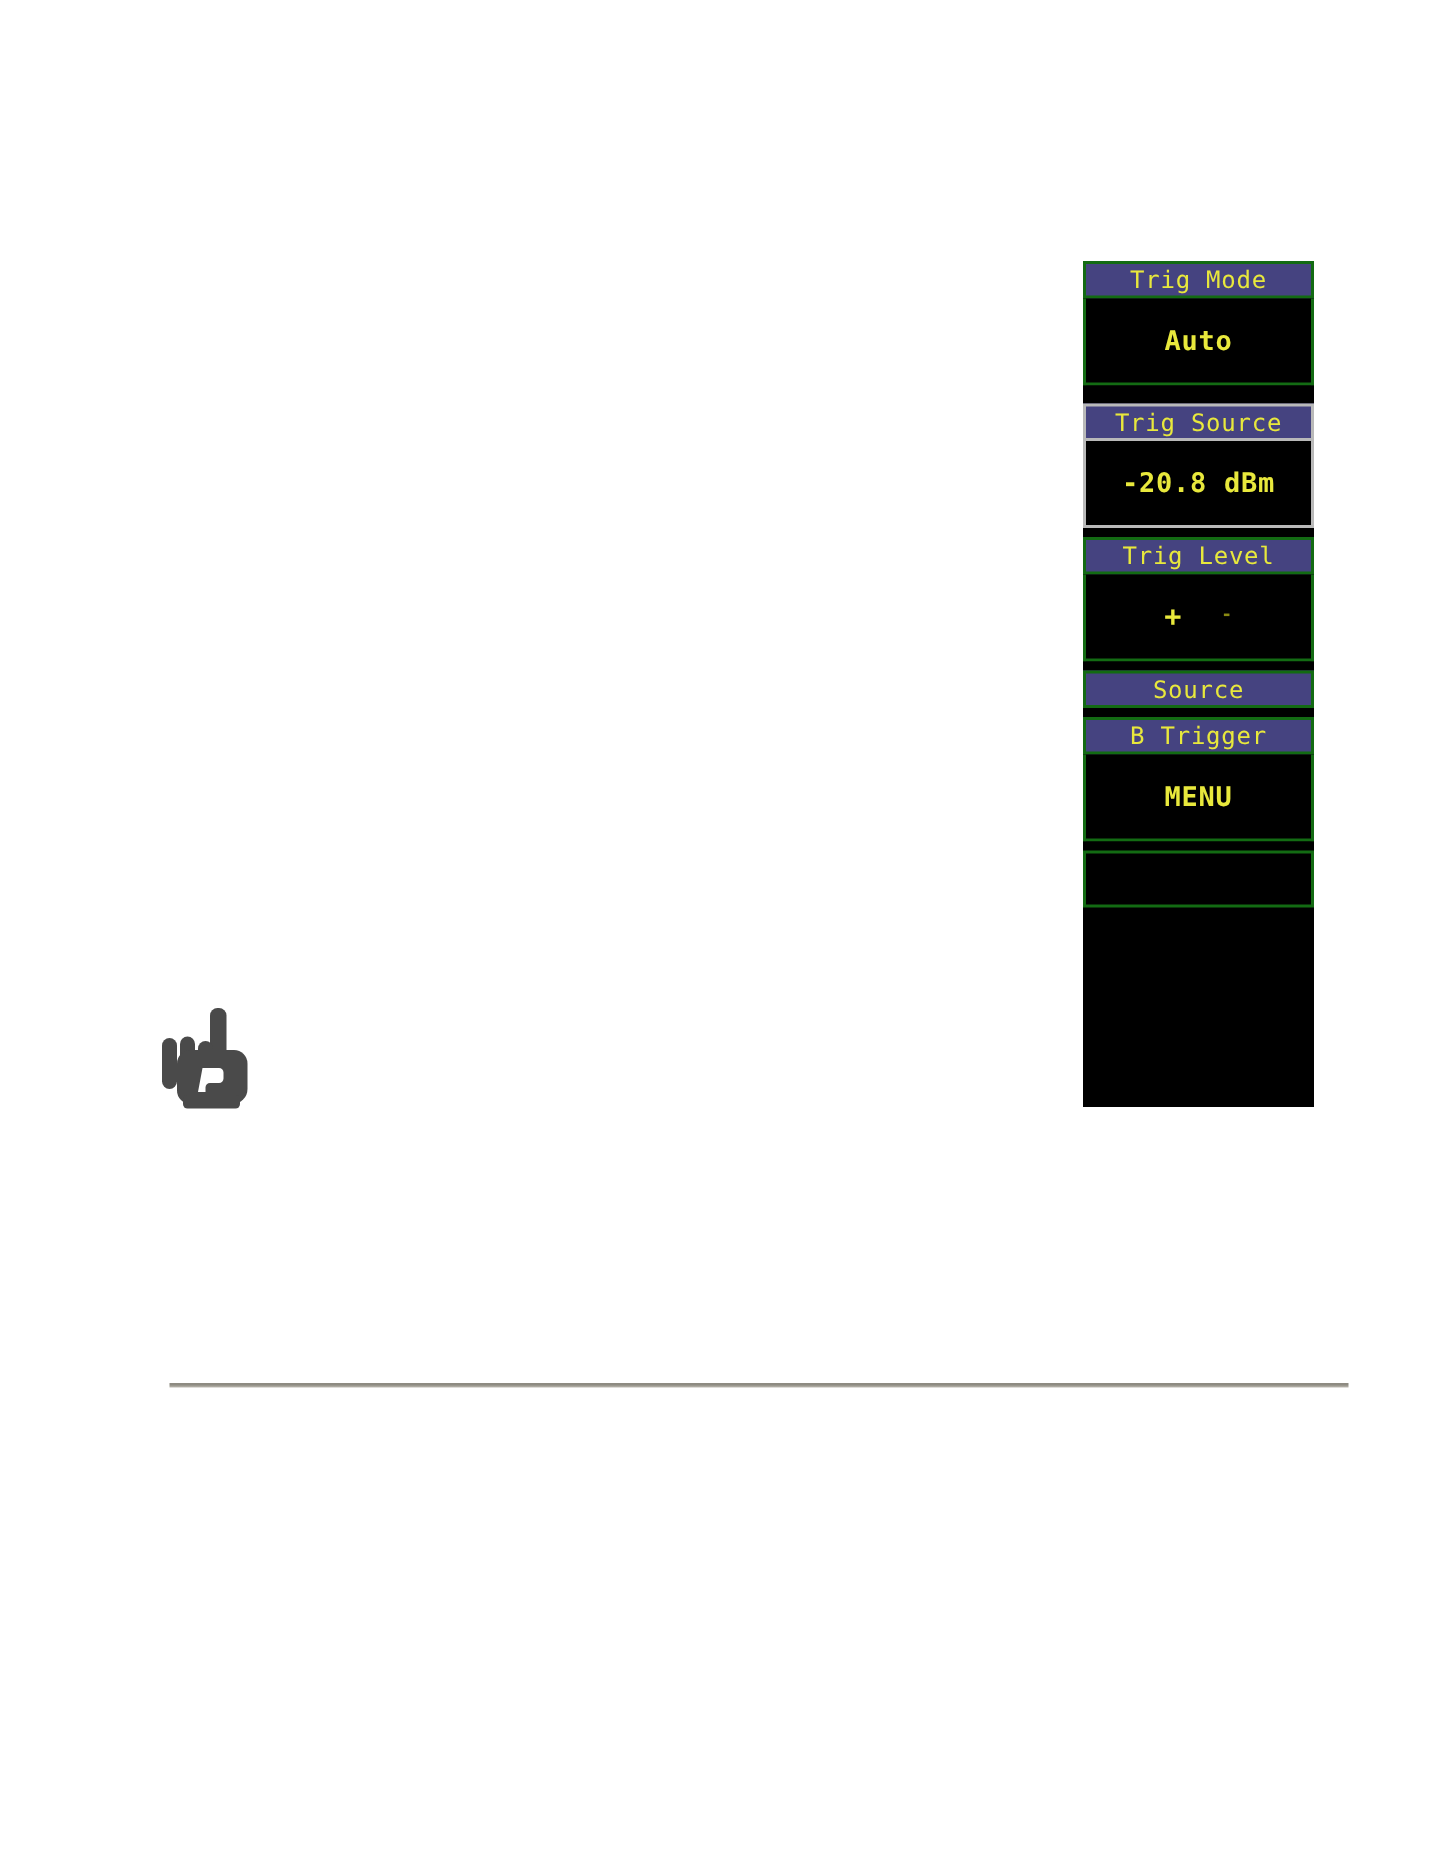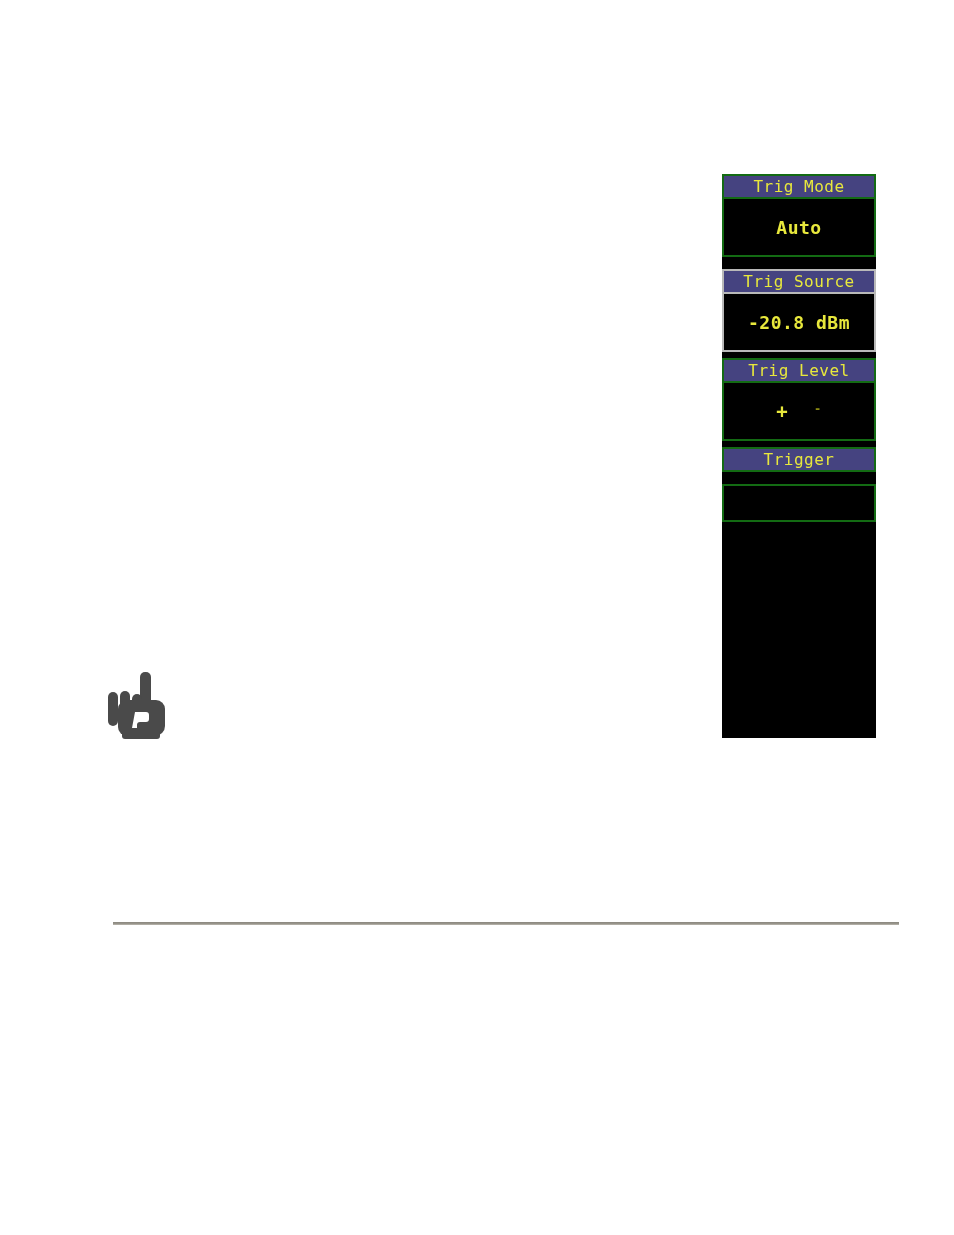--- a/index.html
+++ b/index.html
@@ -192,23 +192,27 @@
       <div class="menu-value">
         <span class="slope-row">
           <span class="slope-plus">+</span>
           <span class="slope-minus">-</span>
         </span>
       </div>
     </div>
     <div class="menu-gap"></div>
 
     <div class="menu-block">
-      <div class="menu-header">Trigger</div>
-    </div>
-    <div class="menu-gap"></div>
-
+      <div class="menu-header">Source</div>
+    </div>
+    <div class="menu-gap"></div>
+
+    <div class="menu-block">
+      <div class="menu-header">B Trigger</div>
+      <div class="menu-value">MENU</div>
+    </div>
     <div class="menu-gap"></div>
 
     <div class="menu-blank"></div>
 
   </div>
 
 </div>
 
 </body></html>

